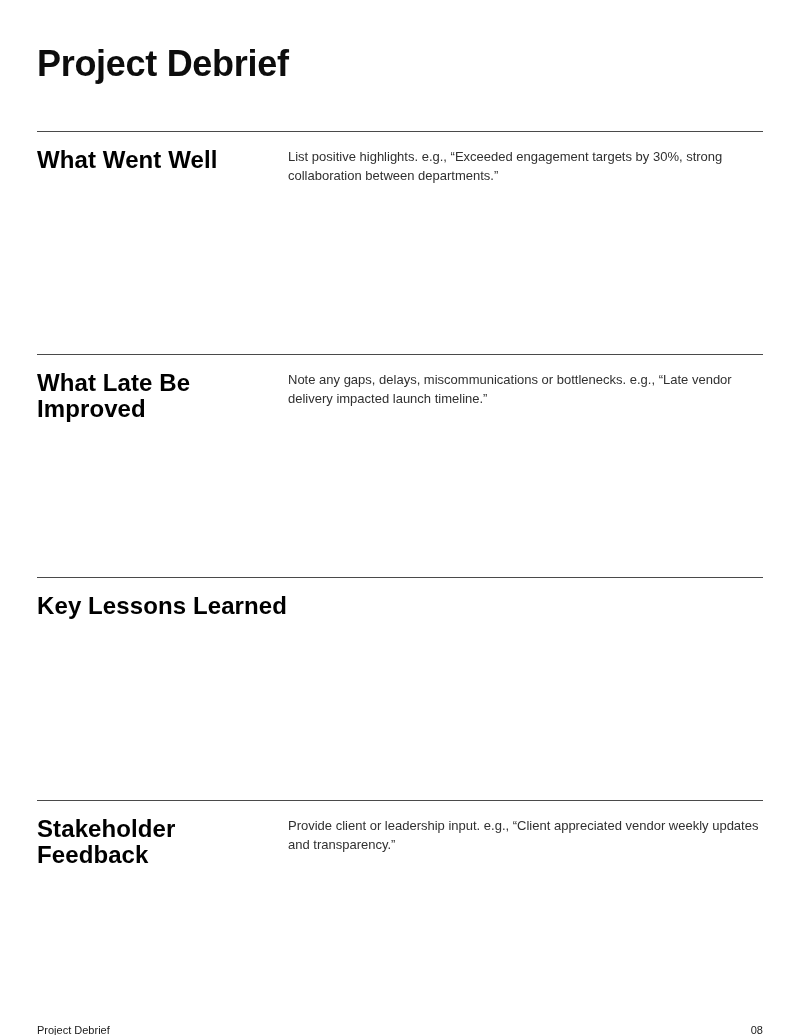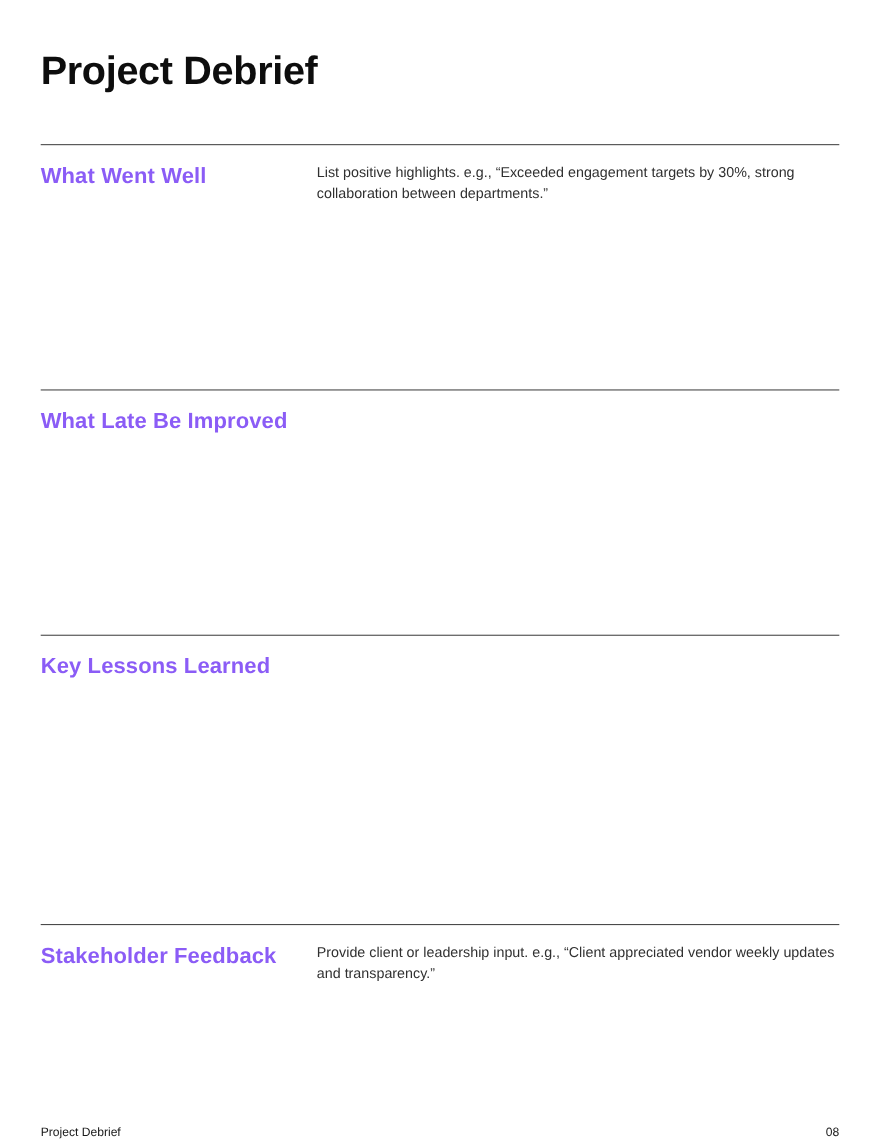--- a/index.html
+++ b/index.html
@@ -30,26 +30,26 @@
     left: 37px;
     width: 726px;
     border-top: 1px solid #4a4a4a;
     padding-top: 15px;
     display: flex;
     align-items: flex-start;
   }
   .section-1 { top: 115px; }
   .section-2 { top: 338px; }
   .section-3 { top: 561px; gap: 26px; }
-  .section-4 { top: 824px; }
+  .section-4 { top: 784px; }
   .section-heading {
     flex: 0 0 251px;
-    font-size: 20px;
+    font-size: 24px;
     font-weight: 700;
-    color: #8b5cf6;
+    color: #000000;
     line-height: 26px;
     letter-spacing: 0.1px;
   }
   .section-desc {
     flex: 0 0 500px;
     font-size: 13px;
     line-height: 19px;
     color: #303030;
     white-space: pre-line;
   }
@@ -73,20 +73,22 @@
   <h1 class="doc-title">Project Debrief</h1>
 
   <div class="section section-1">
     <div class="section-heading">What Went Well</div>
     <div class="section-desc">List positive highlights. e.g., “Exceeded engagement targets by 30%, strong
 collaboration between departments.”</div>
   </div>
 
   <div class="section section-2">
     <div class="section-heading">What Late Be Improved</div>
+    <div class="section-desc">Note any gaps, delays, miscommunications or bottlenecks. e.g., “Late vendor
+delivery impacted launch timeline.”</div>
   </div>
 
   <div class="section section-3">
     <div class="section-heading">Key Lessons Learned</div>
   </div>
 
   <div class="section section-4">
     <div class="section-heading">Stakeholder Feedback</div>
     <div class="section-desc">Provide client or leadership input. e.g., “Client appreciated vendor weekly updates
 and transparency.”</div>

